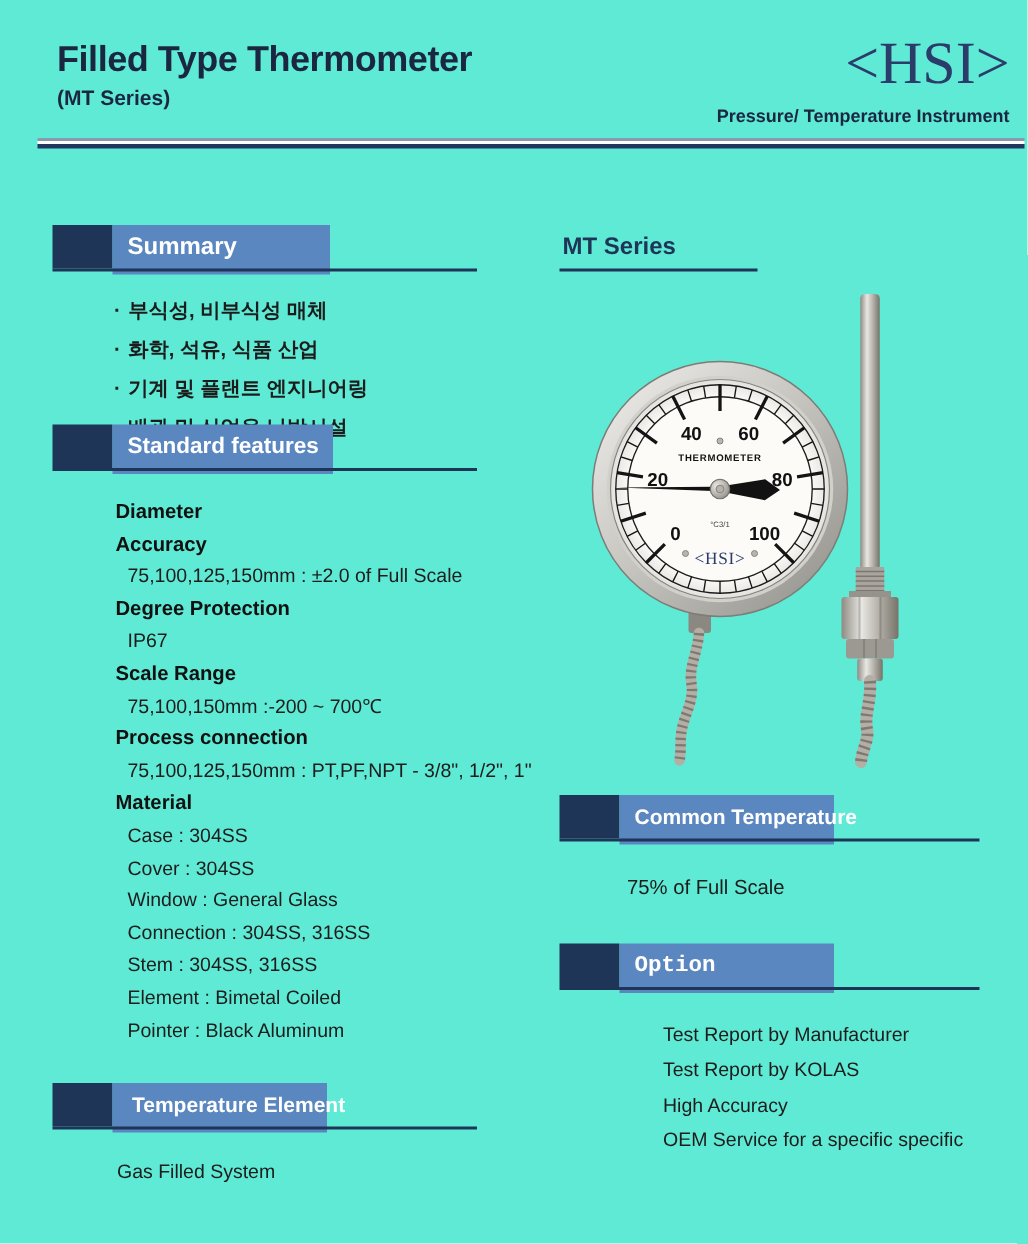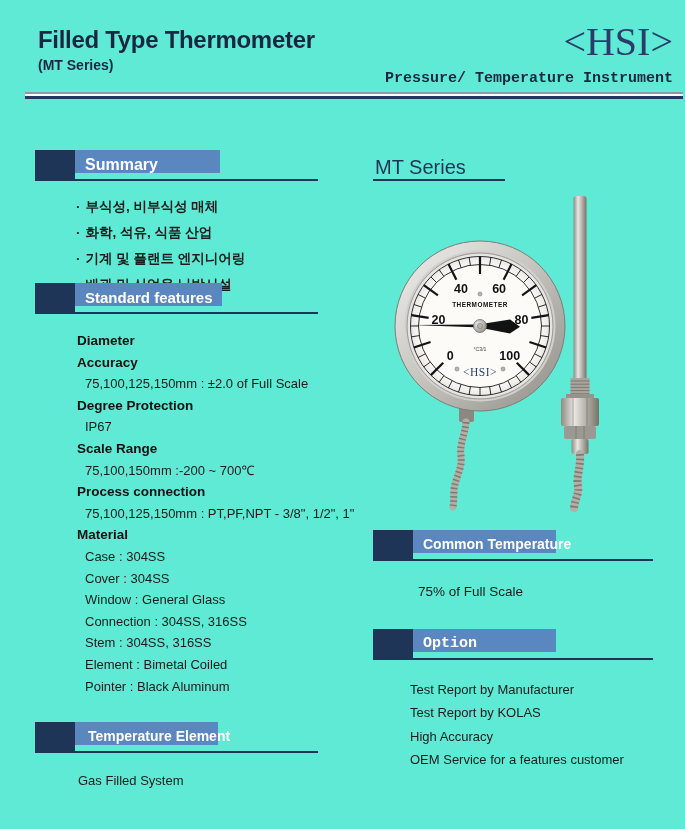--- a/index.html
+++ b/index.html
@@ -4,28 +4,28 @@
 <style>
   html,body{margin:0;padding:0;background:#fff;}
   .page{position:relative;width:685px;height:829px;background:#5eead4;overflow:hidden;
         font-family:"Liberation Sans",sans-serif;color:#1f1f1f;}
   .abs{position:absolute;}
 
   
   #page-title{left:38px;top:26px;font-size:24px;font-weight:bold;color:#1b2740;letter-spacing:-0.3px;}
   #page-subtitle{left:38px;top:57px;font-size:14px;font-weight:bold;color:#1b2740;text-align:center;}
   #brand-logo{right:12px;top:20px;font-family:"Liberation Serif",serif;font-size:40px;line-height:1.1;color:#2b3c6b;}
-  #brand-tagline{right:12px;top:70px;font-size:15px;font-weight:bold;color:#1b2740;font-family:Liberation Mono, monospace;}
+  #brand-tagline{right:12px;top:70px;font-size:12px;font-weight:bold;color:#1b2740;}
   #header-rule{left:25px;top:92px;width:658px;height:7px;
        background:linear-gradient(to bottom,#8b99ae 0 2px,#ffffff 2px 4px,#22365e 4px 7px);}
 
   
   .sec{position:absolute;height:31px;}
   .sec .block{position:absolute;left:0;top:0;width:40px;height:29px;background:#1e3557;}
-  .sec .bar{position:absolute;left:40px;top:0;height:23px;background:#5b87c1;color:#fff;
+  .sec .bar{position:absolute;left:40px;top:0;height:33px;background:#5b87c1;color:#fff;
             font-weight:bold;line-height:29px;padding-left:10px;box-sizing:border-box;white-space:nowrap;}
   .sec .rule{position:absolute;left:0;top:29px;height:2px;background:#1e3557;}
   #sec-summary{left:35px;top:150px;} #sec-summary .bar{width:145px;font-size:16px;} #sec-summary .rule{width:283px;}
   #sec-features{left:35px;top:283px;} #sec-features .bar{width:147px;font-size:15px;} #sec-features .rule{width:283px;}
   #sec-temp{left:35px;top:722px;} #sec-temp .bar{width:143px;font-size:14px;padding-left:13px;} #sec-temp .rule{width:283px;}
   #sec-common{left:373px;top:530px;} #sec-common .bar{width:143px;font-size:14px;} #sec-common .rule{width:280px;}
   #sec-option{left:373px;top:629px;} #sec-option .bar{width:143px;font-size:15px;font-family:Liberation Mono, monospace;} #sec-option .rule{width:280px;}
 
   
   #summary-list{left:76px;top:194px;font-size:13.5px;font-weight:bold;line-height:26px;color:#1c1c1c;}
@@ -33,24 +33,24 @@
   #summary-list .bullet{margin-right:5px;}
 
   
   #features-list{left:77px;top:330px;line-height:21.6px;font-size:13px;}
   .spec-label{font-weight:bold;font-size:13.5px;color:#111;}
   .spec-value{padding-left:8px;color:#1c1c1c;white-space:nowrap;}
 
   #temp-item{left:78px;top:773px;font-size:13px;color:#1c1c1c;}
 
   
-  #mt-heading{left:375px;top:156px;font-size:20px;font-weight:normal;color:#1e3557;}
+  #mt-heading{left:375px;top:156px;font-size:16px;font-weight:bold;color:#1e3557;}
   #mt-underline{left:373px;top:179px;width:132px;height:2px;background:#1e3557;}
   #common-item{left:418px;top:584px;font-size:13.5px;color:#1c1c1c;text-align:center;}
-  #option-list{left:410px;top:678px;font-size:13px;line-height:23.4px;color:#1c1c1c;}
+  #option-list{left:442px;top:678px;font-size:13px;line-height:23.4px;color:#1c1c1c;}
 
   
   .dial-num{font-family:"Liberation Sans",sans-serif;font-weight:bold;font-size:12.5px;fill:#111;text-anchor:middle;}
   .dial-title{font-family:"Liberation Sans",sans-serif;font-weight:bold;font-size:6.4px;fill:#111;
               text-anchor:middle;letter-spacing:0.5px;}
   .dial-unit{font-family:"Liberation Sans",sans-serif;font-size:5.2px;fill:#444;text-anchor:middle;}
   .dial-brand{font-family:"Liberation Serif",serif;font-size:11.5px;fill:#2b3c6b;text-anchor:middle;letter-spacing:0.5px;}
   .screw{fill:#b9b6ae;stroke:#7e7b73;stroke-width:0.6;}
 </style>
 </head>
@@ -245,16 +245,16 @@
 
   <div class="sec" id="sec-option">
     <div class="block"></div>
     <div class="bar">Option</div>
     <div class="rule"></div>
   </div>
   <div class="abs" id="option-list">
     <div>Test Report by Manufacturer</div>
     <div>Test Report by KOLAS</div>
     <div>High Accuracy</div>
-    <div>OEM Service for a features customer</div>
+    <div>OEM Service for a specific specific</div>
   </div>
 
 </div>
 
 </body></html>

